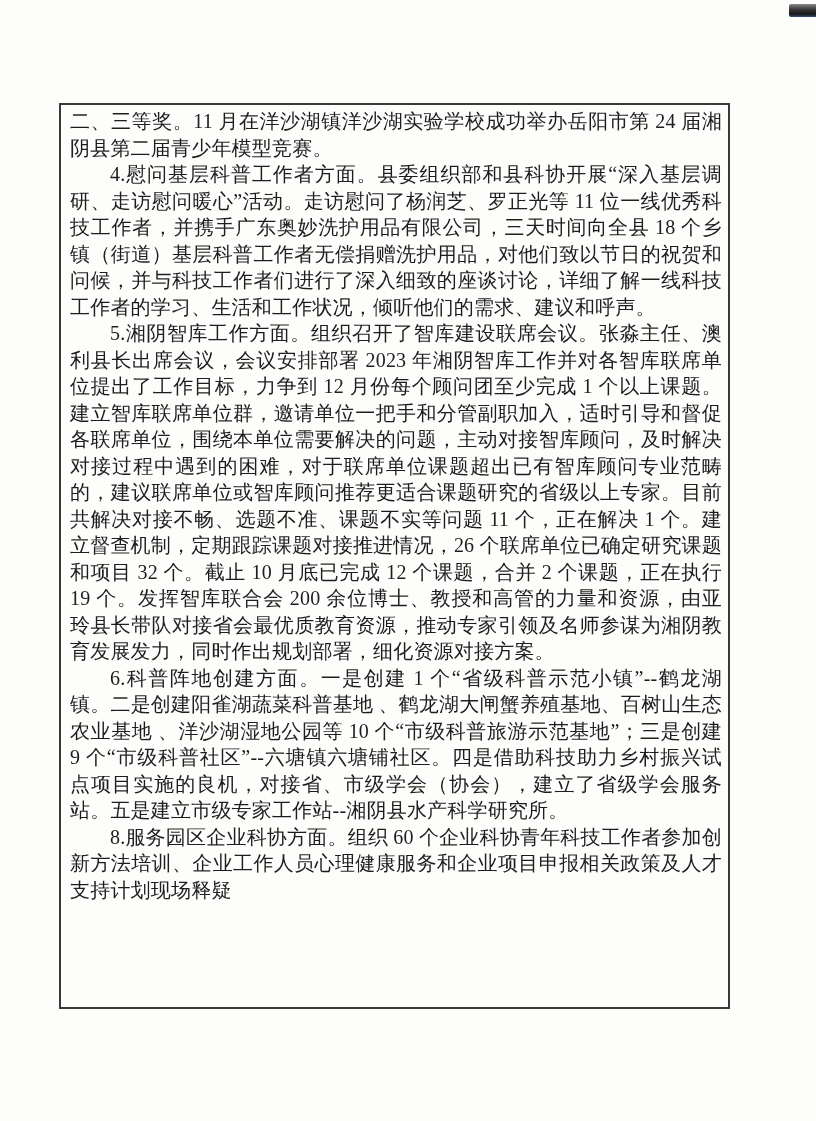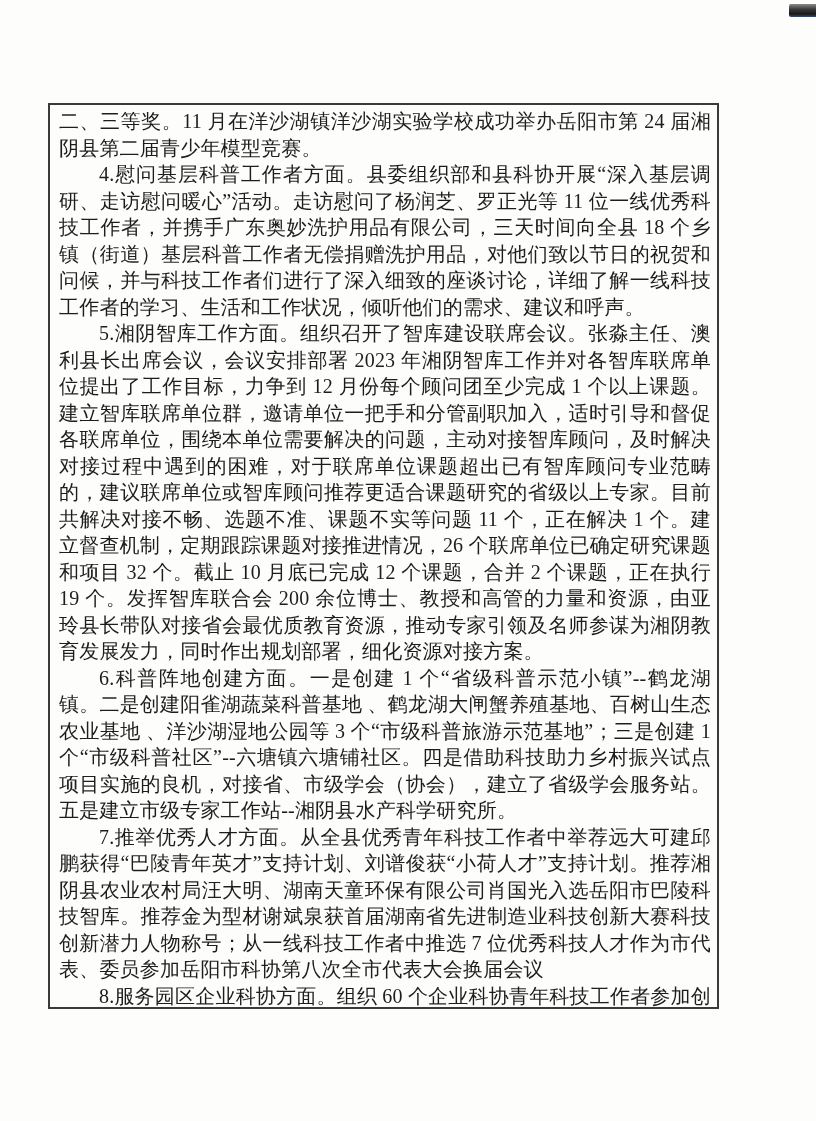--- a/index.html
+++ b/index.html
@@ -22,21 +22,21 @@
     right: 0;
     width: 27px;
     height: 13px;
     background: linear-gradient(180deg, #8a8a8a 0%, #3a3a3a 40%, #181818 78%, #35507a 100%);
     border-radius: 2px 0 0 2px;
     filter: blur(0.4px);
   }
   
   .text-cell {
     position: absolute;
-    left: 48px;
+    left: 59px;
     top: 103px;
     width: 671px;
     height: 906px;
     border: 2px solid #3a3a3a;
     padding: 3px 6px 0 9px;
     overflow: hidden;
     background: #fdfdfc;
   }
   .text-cell p {
     font-size: 20px;
@@ -50,17 +50,16 @@
 </style>
 </head>
 <body>
 
 <div class="sheet">
   <div class="corner-mark"></div>
   <div class="text-cell" id="text-cell">
       <p>二、三等奖。11 月在洋沙湖镇洋沙湖实验学校成功举办岳阳市第 24 届湘阴县第二届青少年模型竞赛。</p>
       <p class="indent">4.慰问基层科普工作者方面。县委组织部和县科协开展“深入基层调研、走访慰问暖心”活动。走访慰问了杨润芝、罗正光等 11 位一线优秀科技工作者，并携手广东奥妙洗护用品有限公司，三天时间向全县 18 个乡镇（街道）基层科普工作者无偿捐赠洗护用品，对他们致以节日的祝贺和问候，并与科技工作者们进行了深入细致的座谈讨论，详细了解一线科技工作者的学习、生活和工作状况，倾听他们的需求、建议和呼声。</p>
       <p class="indent">5.湘阴智库工作方面。组织召开了智库建设联席会议。张淼主任、澳利县长出席会议，会议安排部署 2023 年湘阴智库工作并对各智库联席单位提出了工作目标，力争到 12 月份每个顾问团至少完成 1 个以上课题。建立智库联席单位群，邀请单位一把手和分管副职加入，适时引导和督促各联席单位，围绕本单位需要解决的问题，主动对接智库顾问，及时解决对接过程中遇到的困难，对于联席单位课题超出已有智库顾问专业范畴的，建议联席单位或智库顾问推荐更适合课题研究的省级以上专家。目前共解决对接不畅、选题不准、课题不实等问题 11 个，正在解决 1 个。建立督查机制，定期跟踪课题对接推进情况，26 个联席单位已确定研究课题和项目 32 个。截止 10 月底已完成 12 个课题，合并 2 个课题，正在执行 19 个。发挥智库联合会 200 余位博士、教授和高管的力量和资源，由亚玲县长带队对接省会最优质教育资源，推动专家引领及名师参谋为湘阴教育发展发力，同时作出规划部署，细化资源对接方案。</p>
-      <p class="indent">6.科普阵地创建方面。一是创建 1 个“省级科普示范小镇”--鹤龙湖镇。二是创建阳雀湖蔬菜科普基地 、鹤龙湖大闸蟹养殖基地、百树山生态农业基地 、洋沙湖湿地公园等 3 个“市级科普旅游示范基地”；三是创建 1 个“市级科普社区”--六塘镇六塘铺社区。四是借助科技助力乡村振兴试点项目实施的良机，对接省、市级学会（协会），建立了省级学会服务站。五是建立市级专家工作站--湘阴县水产科学研究所。</p>
-      <p class="indent">7.推举优秀人才方面。从全县优秀青年科技工作者中举荐远大可建邱鹏获得“巴陵青年英才”支持计划、刘谱俊获“小荷人才”支持计划。推荐湘阴县农业农村局汪大明、湖南天童环保有限公司肖国光入选岳阳市巴陵科技智库。推荐金为型材谢斌泉获首届湖南省先进制造业科技创新大赛科技创新潜力人物称号；从一线科技工作者中推选 7 位优秀科技人才作为市代表、委员参加岳阳市科协第八次全市代表大会换届会议</p>
+      <p class="indent">6.科普阵地创建方面。一是创建 1 个“省级科普示范小镇”--鹤龙湖镇。二是创建阳雀湖蔬菜科普基地 、鹤龙湖大闸蟹养殖基地、百树山生态农业基地 、洋沙湖湿地公园等 10 个“市级科普旅游示范基地”；三是创建 9 个“市级科普社区”--六塘镇六塘铺社区。四是借助科技助力乡村振兴试点项目实施的良机，对接省、市级学会（协会），建立了省级学会服务站。五是建立市级专家工作站--湘阴县水产科学研究所。</p>
       <p class="indent">8.服务园区企业科协方面。组织 60 个企业科协青年科技工作者参加创新方法培训、企业工作人员心理健康服务和企业项目申报相关政策及人才支持计划现场释疑</p>
     </div>
 </div>
 
 </body></html>

